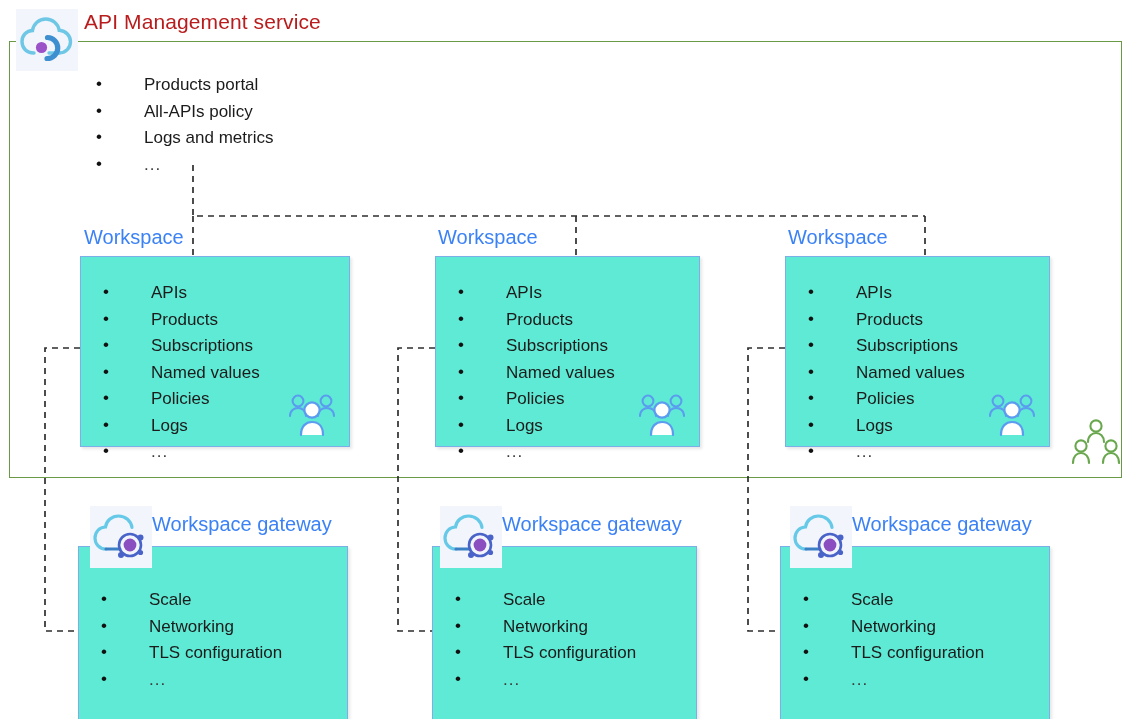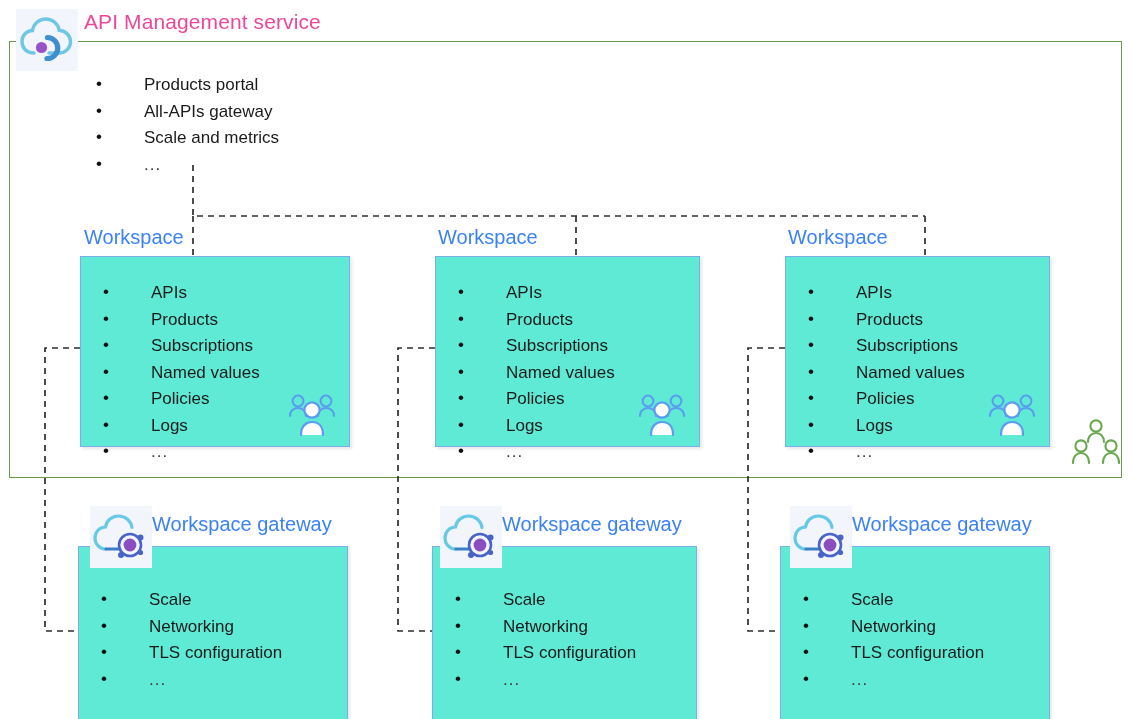--- a/index.html
+++ b/index.html
@@ -27,21 +27,21 @@
     height: 437px;
     border: 1.5px solid #6a9a45;
     box-sizing: border-box;
     background: transparent;
   }
   .apim-title {
     position: absolute;
     left: 84px;
     top: 10px;
     font-size: 21px;
-    color: #ec4899;
+    color: #b91c1c;
     letter-spacing: 0.1px;
     white-space: nowrap;
   }
 
   
   .icon-tile {
     position: absolute;
     background: #f2f6fc;
   }
   .icon-tile svg { display: block; }
@@ -126,22 +126,22 @@
       <path d="M43 44 C43 44 39 44 33 44" fill="none" stroke="#6fc7e6" stroke-width="3.4" stroke-linecap="round"></path>
       <path d="M31.5 28.5 A10.5 10.5 0 1 1 31 49.5" fill="none" stroke="#3e8fd0" stroke-width="5.2" stroke-linecap="round"></path>
       <circle cx="25.5" cy="38.5" r="5.6" fill="#9b52c9"></circle>
     </svg>
   </div>
 
   <div class="apim-title">API Management service</div>
 
   <ul class="bullets" id="apim-bullets">
     <li>Products portal</li>
-    <li>All-APIs gateway</li>
-    <li>Scale and metrics</li>
+    <li>All-APIs policy</li>
+    <li>Logs and metrics</li>
     <li class="dots">...</li>
   </ul>
 
   <svg class="conn">
 
     <path d="M193 165 L193 216 L925 216"></path>
     <path d="M193 216 L193 258"></path>
     <path d="M576 216 L576 258"></path>
     <path d="M925 216 L925 258"></path>
 

